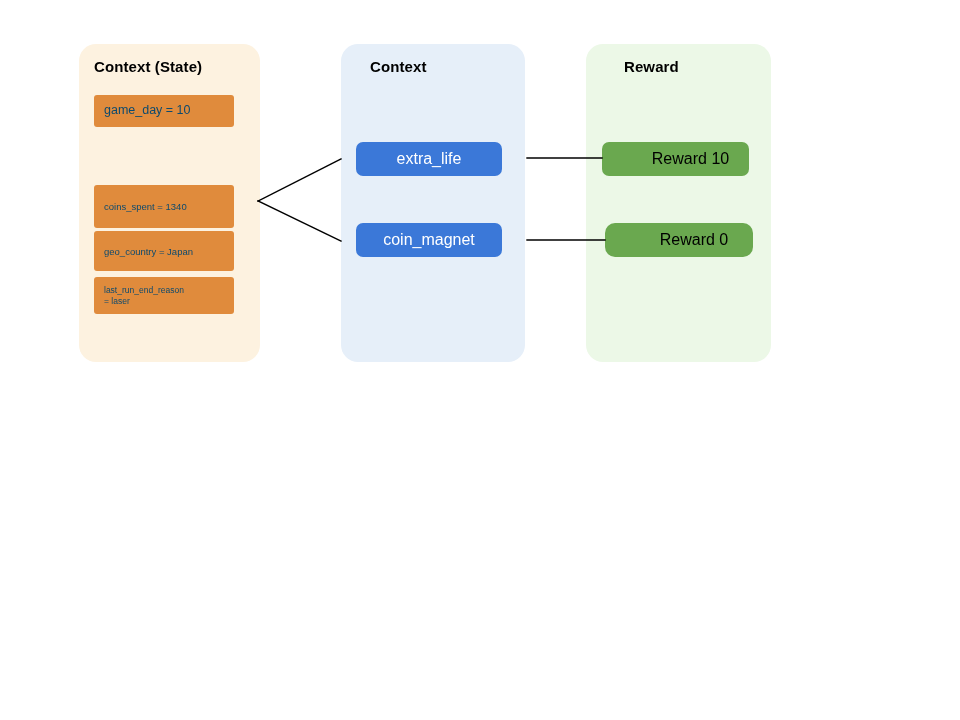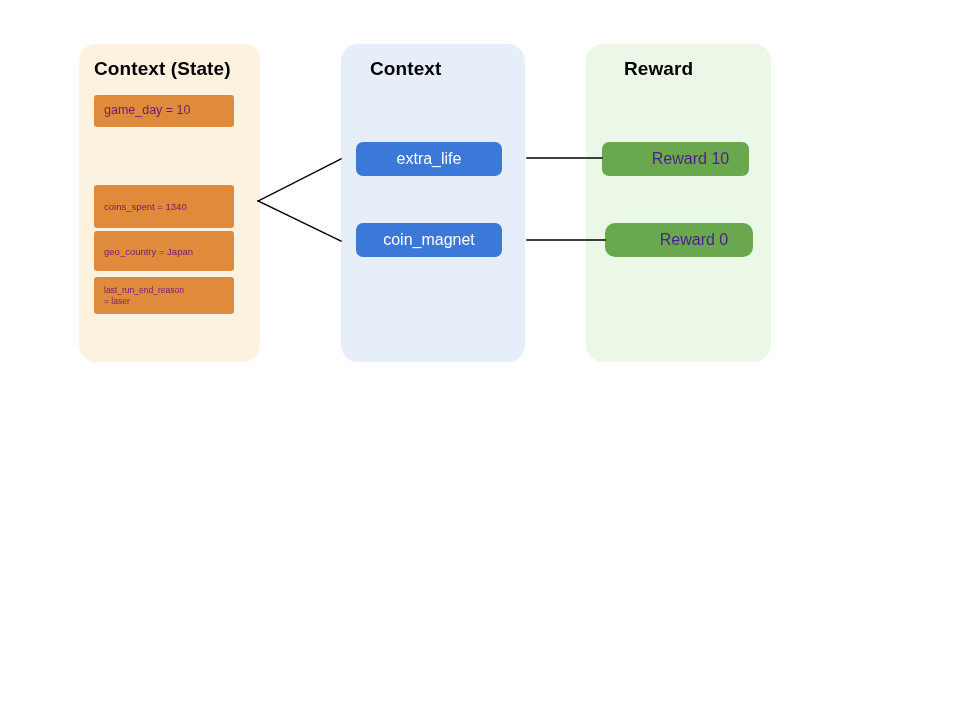--- a/index.html
+++ b/index.html
@@ -19,21 +19,21 @@
     height: 720px;
     background: #ffffff;
   }
   .panel {
     position: absolute;
     border-radius: 17px;
     box-sizing: border-box;
   }
   .panel-title {
     position: absolute;
-    font-size: 19px;
+    font-size: 15px;
     font-weight: bold;
     color: #000000;
     letter-spacing: 0.1px;
     white-space: nowrap;
   }
   #panel-context {
     left: 79px;
     top: 44px;
     width: 181px;
     height: 318px;
@@ -70,21 +70,21 @@
     left: 94px;
     width: 140px;
     background: #e08b3c;
     border-radius: 3px;
     padding-left: 10px;
     padding-right: 6px;
   }
   .chip-ctx .chip-label {
     font-size: 12.5px;
     line-height: 13.5px;
-    color: #701a75;
+    color: #0c4a6e;
     white-space: pre-line;
   }
   .chip-ctx.small .chip-label { font-size: 9.5px; line-height: 11px; }
   .chip-ctx.xsmall .chip-label { font-size: 8.5px; line-height: 10.5px; }
 
   #chip-ctx-0 { top: 95px;  height: 32px; }
   #chip-ctx-1 { top: 140px; height: 32px; }
   #chip-ctx-2 { top: 185px; height: 43px; }
   #chip-ctx-3 { top: 231px; height: 40px; }
   #chip-ctx-4 { top: 277px; height: 37px; }
@@ -108,21 +108,21 @@
 
   
   .chip-rew {
     background: #6aa84f;
     border-radius: 7px;
     height: 34px;
     justify-content: center;
   }
   .chip-rew .chip-label {
     font-size: 16px;
-    color: #4c1d95;
+    color: #000000;
     margin-left: 30px;
   }
   #chip-rew-0 { left: 602px; top: 142px; width: 147px; }
   #chip-rew-1 { left: 605px; top: 223px; width: 148px; border-radius: 10px; }
 
   #links {
     position: absolute;
     left: 0;
     top: 0;
     width: 960px;

